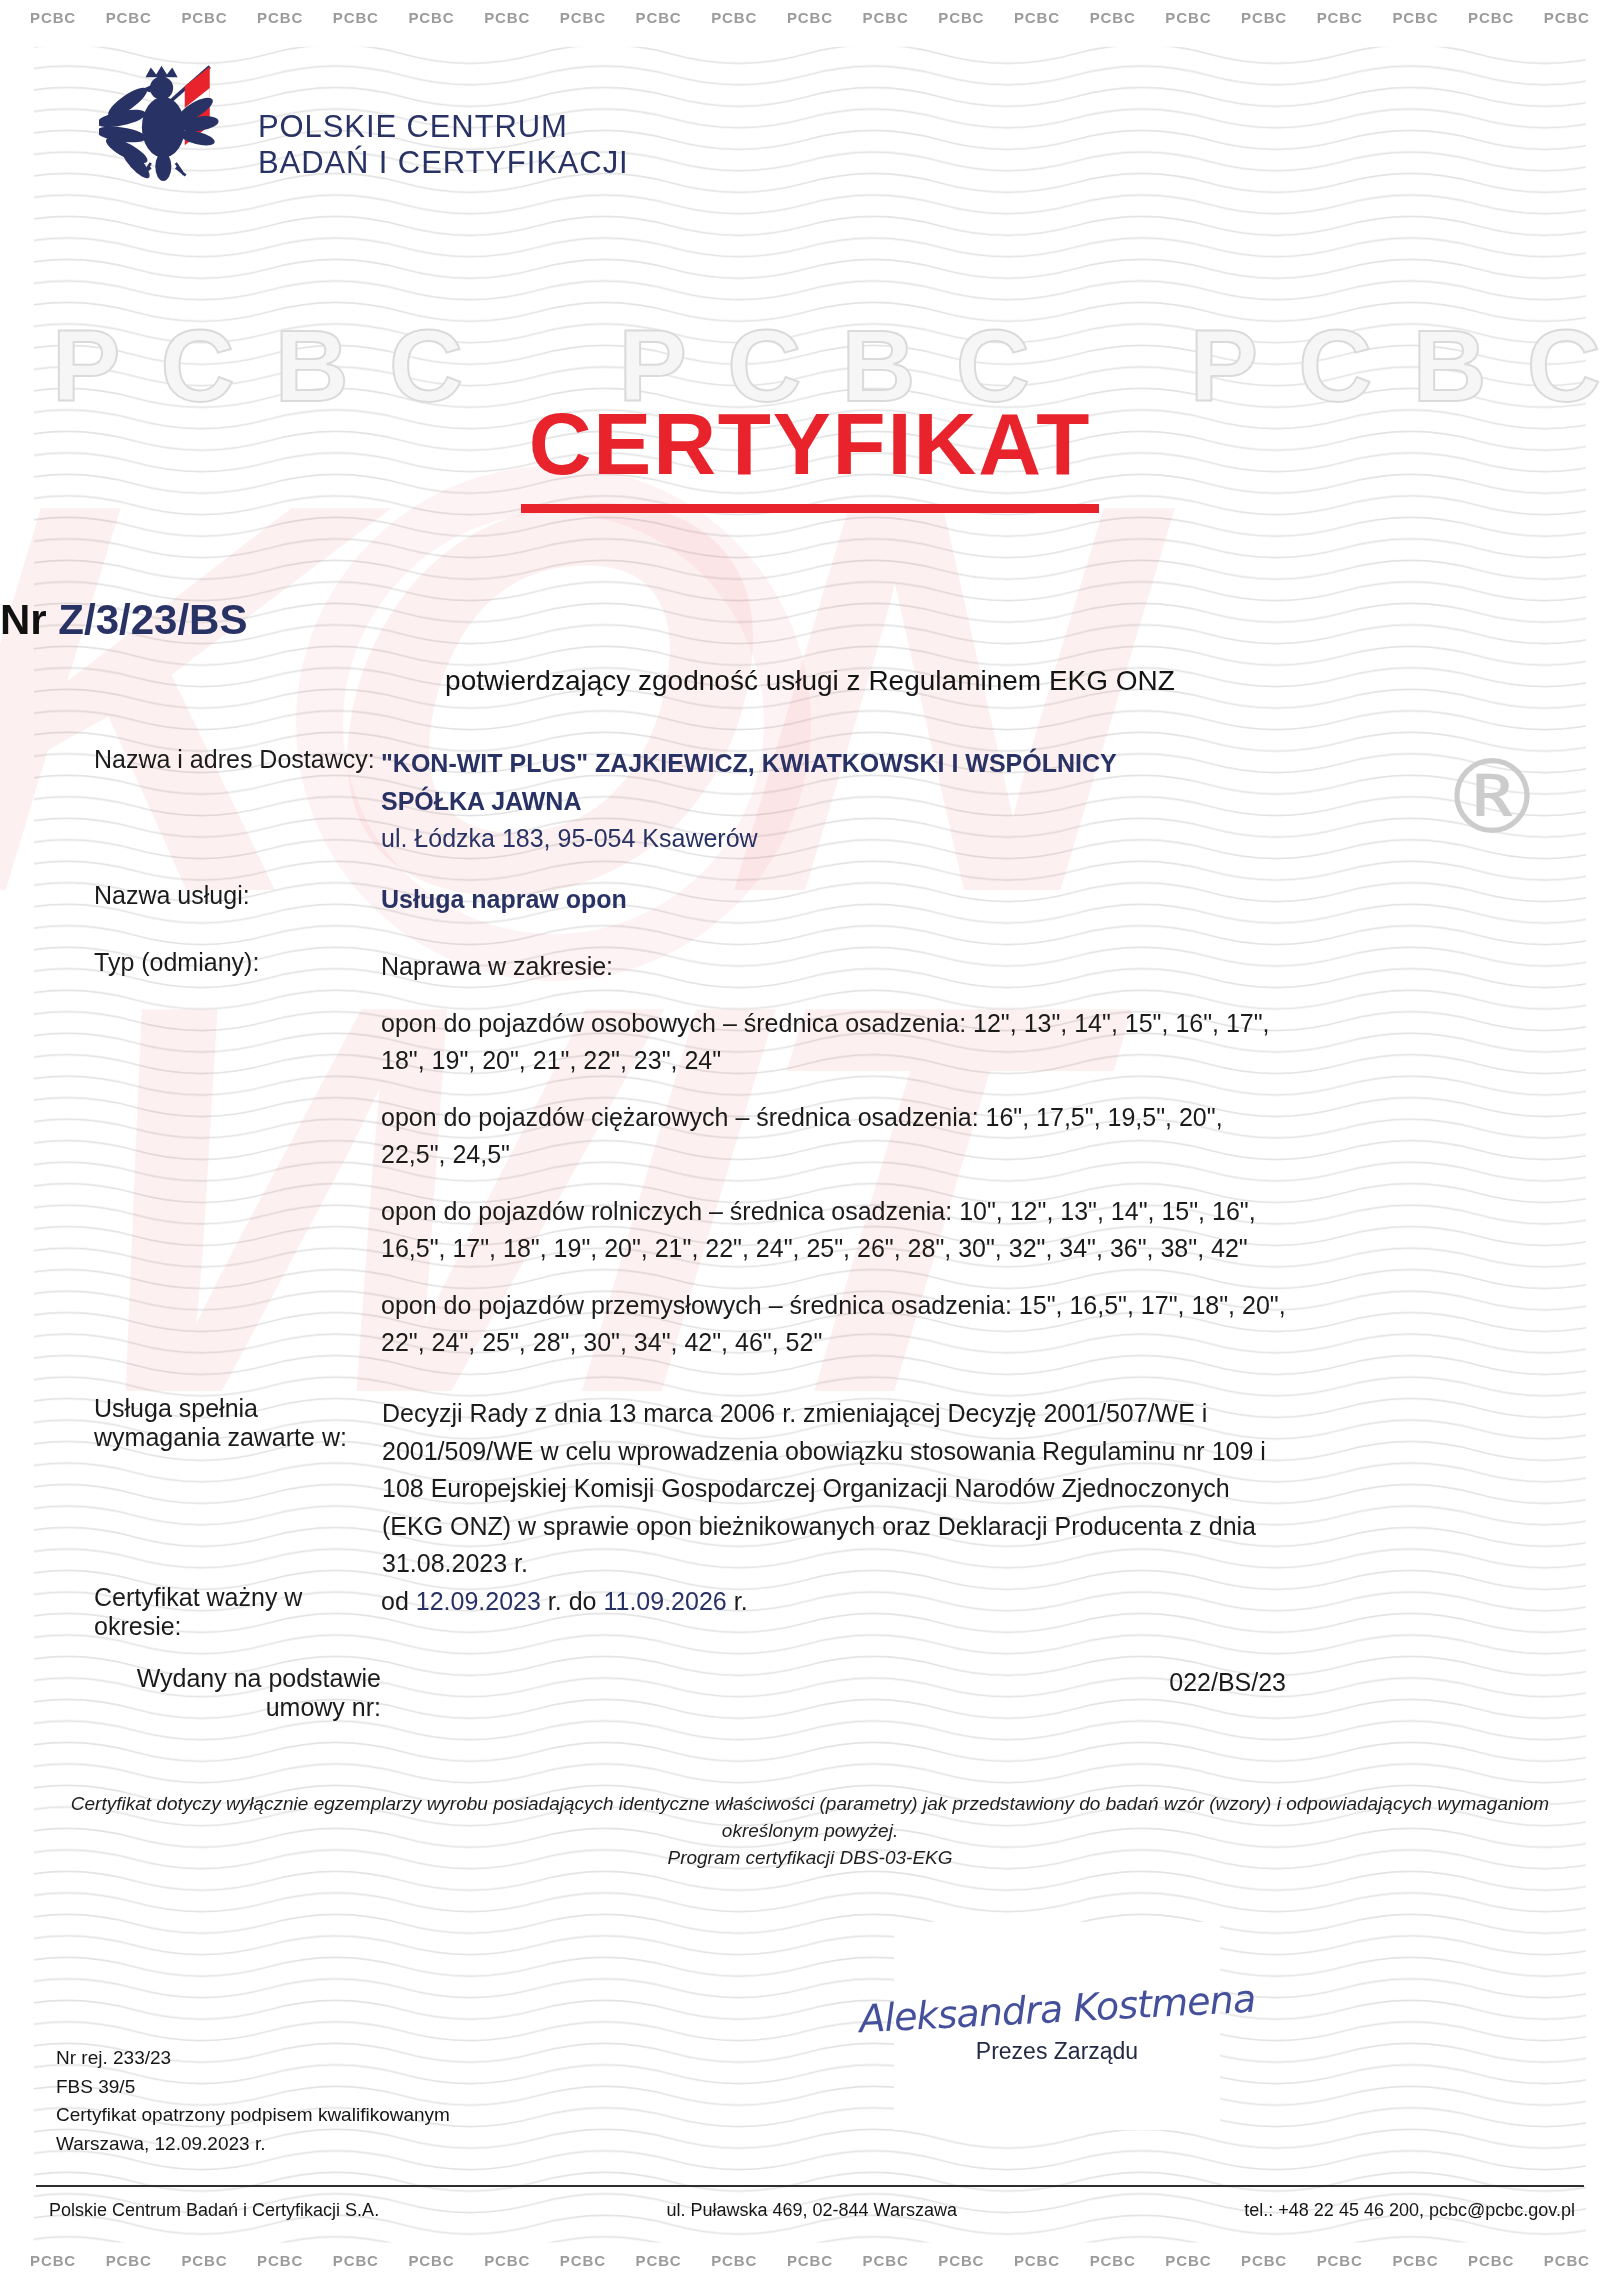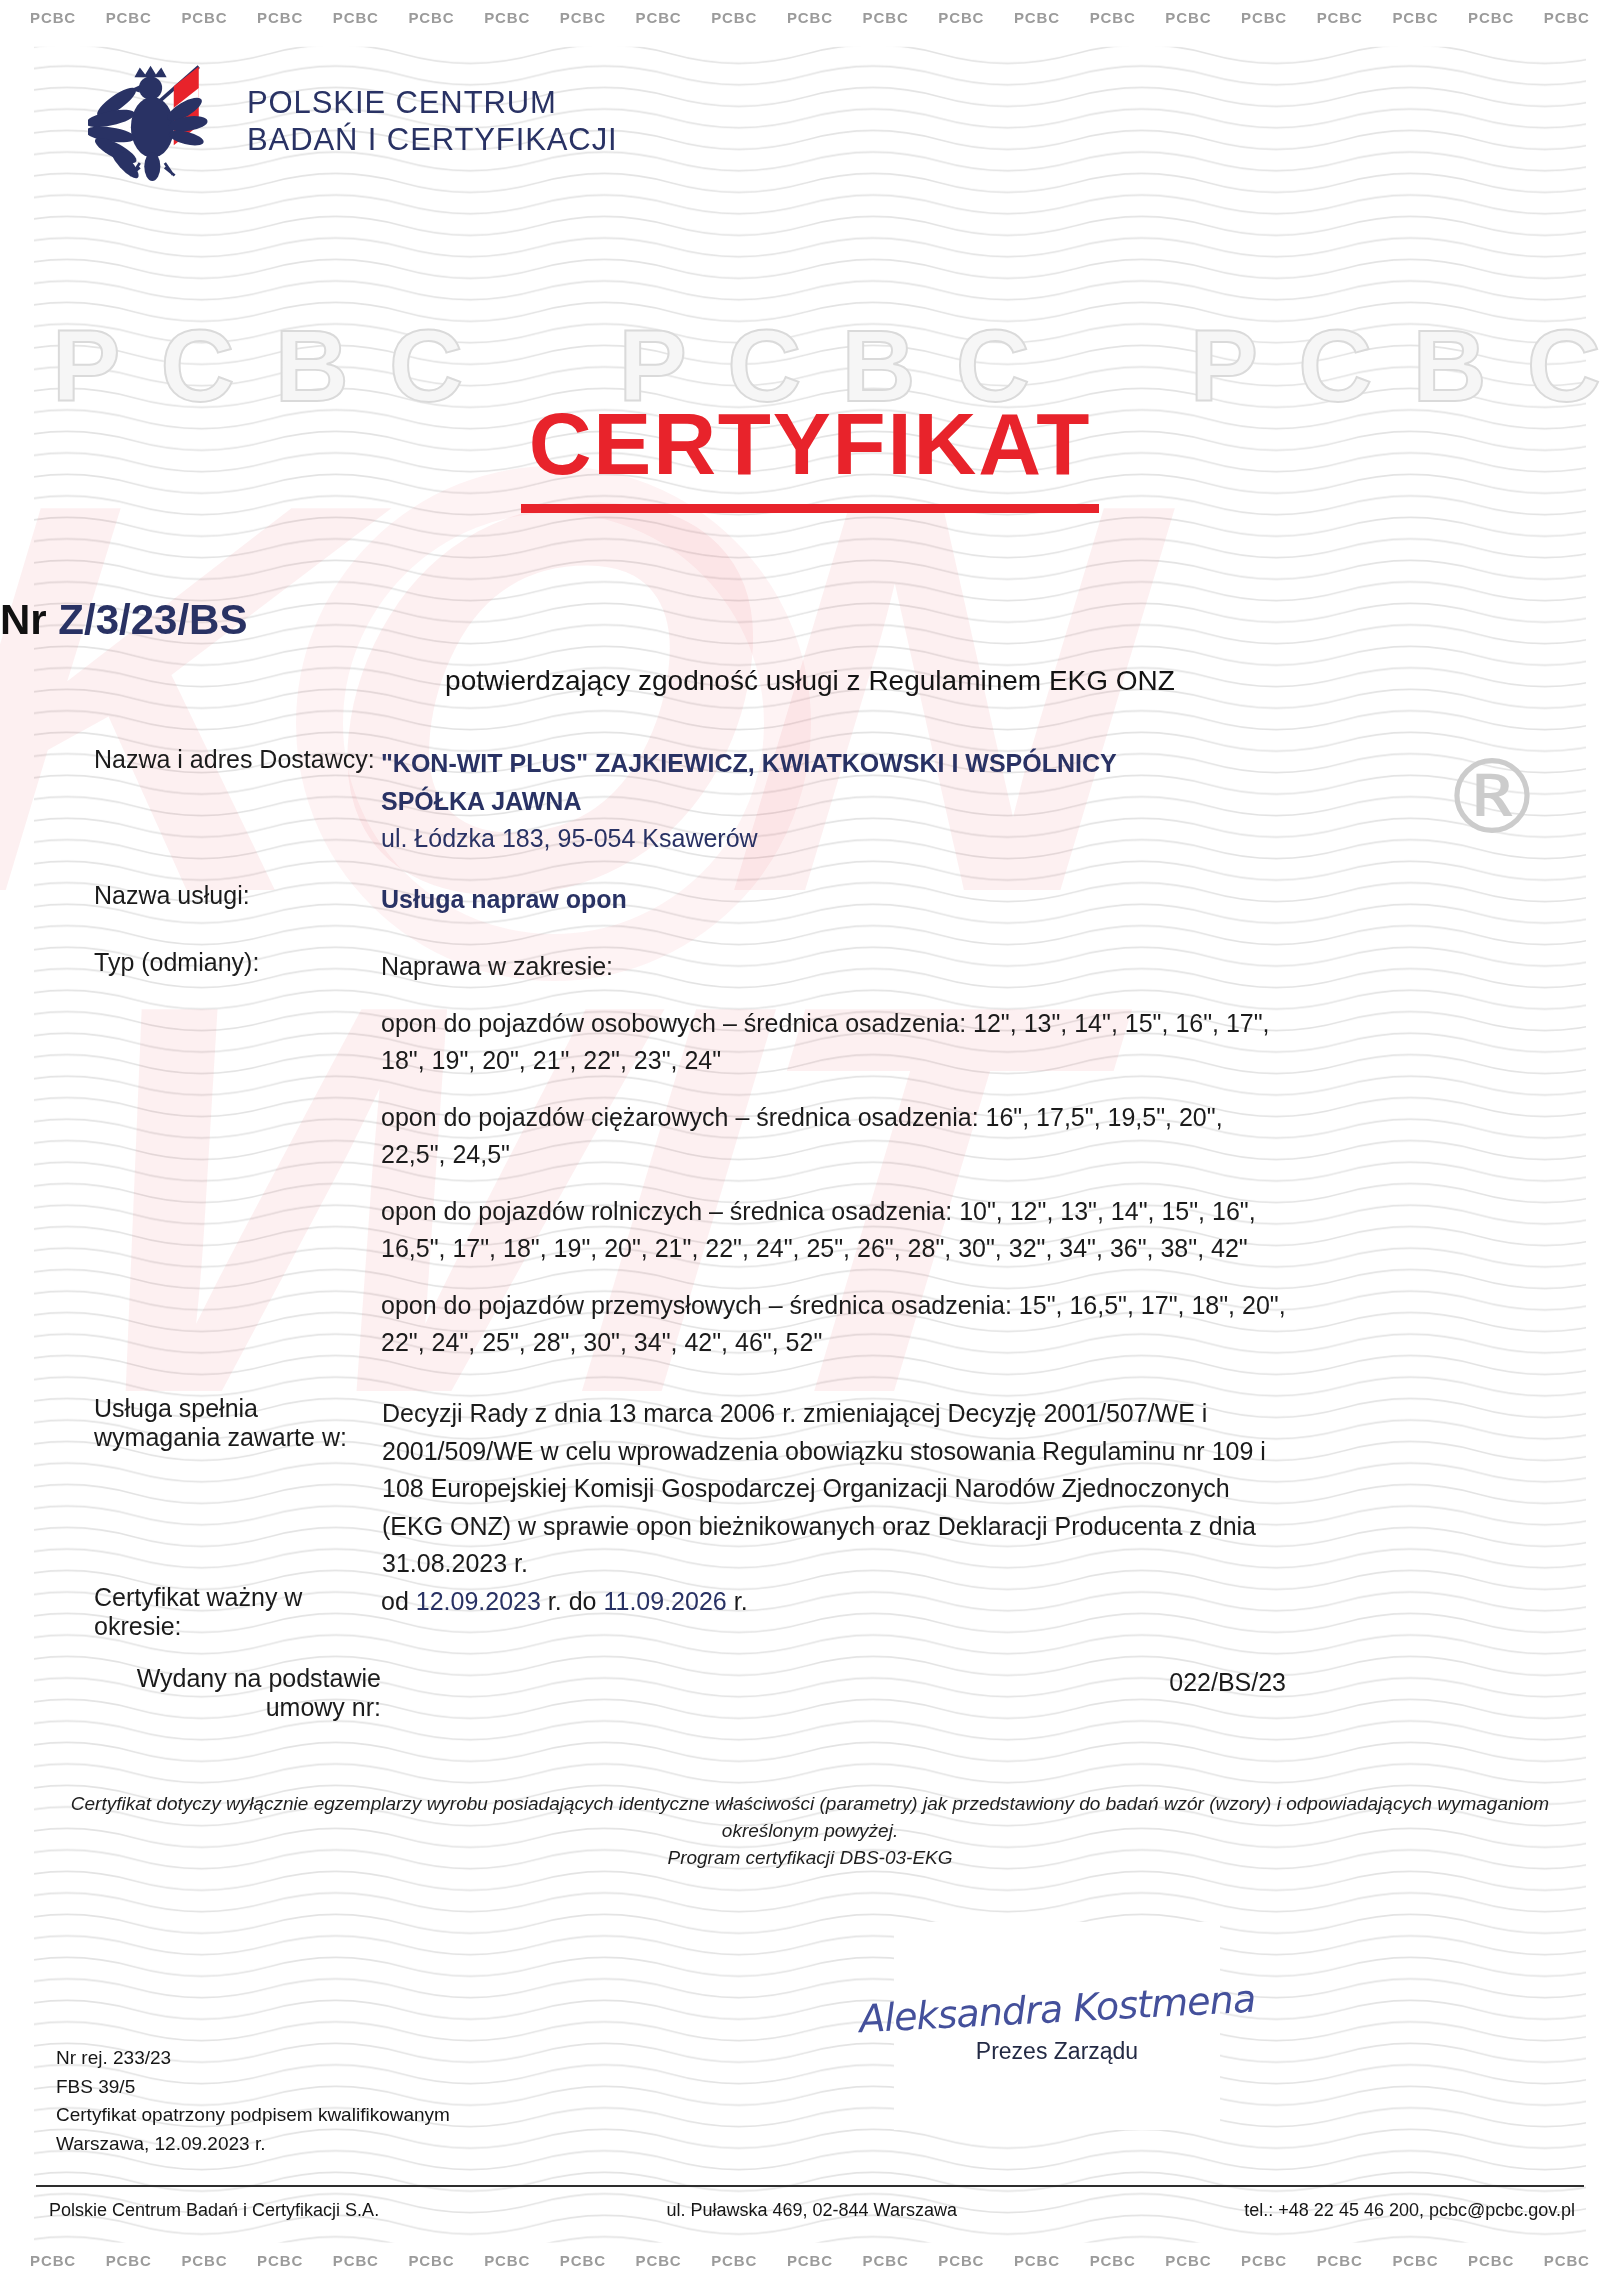--- a/index.html
+++ b/index.html
@@ -15,21 +15,21 @@
   .wm-ring{position:absolute;left:296px;top:466px;width:421px;height:421px;border:47px solid rgba(235,85,95,0.07);
         border-radius:50%;z-index:1;}
   .wm-reg{position:absolute;left:1440px;top:736px;font-size:104px;color:#cccccc;z-index:1;
         font-family:"DejaVu Sans",sans-serif;}
   
   .strip{position:absolute;left:30px;right:30px;display:flex;justify-content:space-between;z-index:2;
         font-weight:700;font-size:15px;color:#9b9b9b;letter-spacing:0.9px;}
   .strip-top{top:9px;}
   .strip-bottom{top:2252px;}
   
-  .logo{position:absolute;left:88px;top:61px;display:flex;align-items:center;z-index:2;}
+  .logo{position:absolute;left:99px;top:61px;display:flex;align-items:flex-end;z-index:2;}
   .logo-text{margin-left:25px;font-size:31px;color:#293264;letter-spacing:0.9px;line-height:1.18;}
   
   .title-block{position:absolute;top:398px;left:0;right:0;text-align:center;z-index:2;}
   .title{margin:0;font-size:87px;font-weight:700;color:#e8232b;letter-spacing:1.8px;line-height:1.05;}
   .title-underline{width:578px;height:9px;background:#e8232b;margin:14.3px auto 0;}
   .cert-no{position:absolute;top:596px;left:0;right:0;text-align:left;font-size:42px;font-weight:700;z-index:2;color:#111;}
   .cert-no .num{color:#293264;}
   .subtitle{position:absolute;top:665px;left:0;right:0;text-align:center;font-size:28px;color:#141414;z-index:2;}
   
   .row{position:absolute;left:94px;display:flex;z-index:2;}

